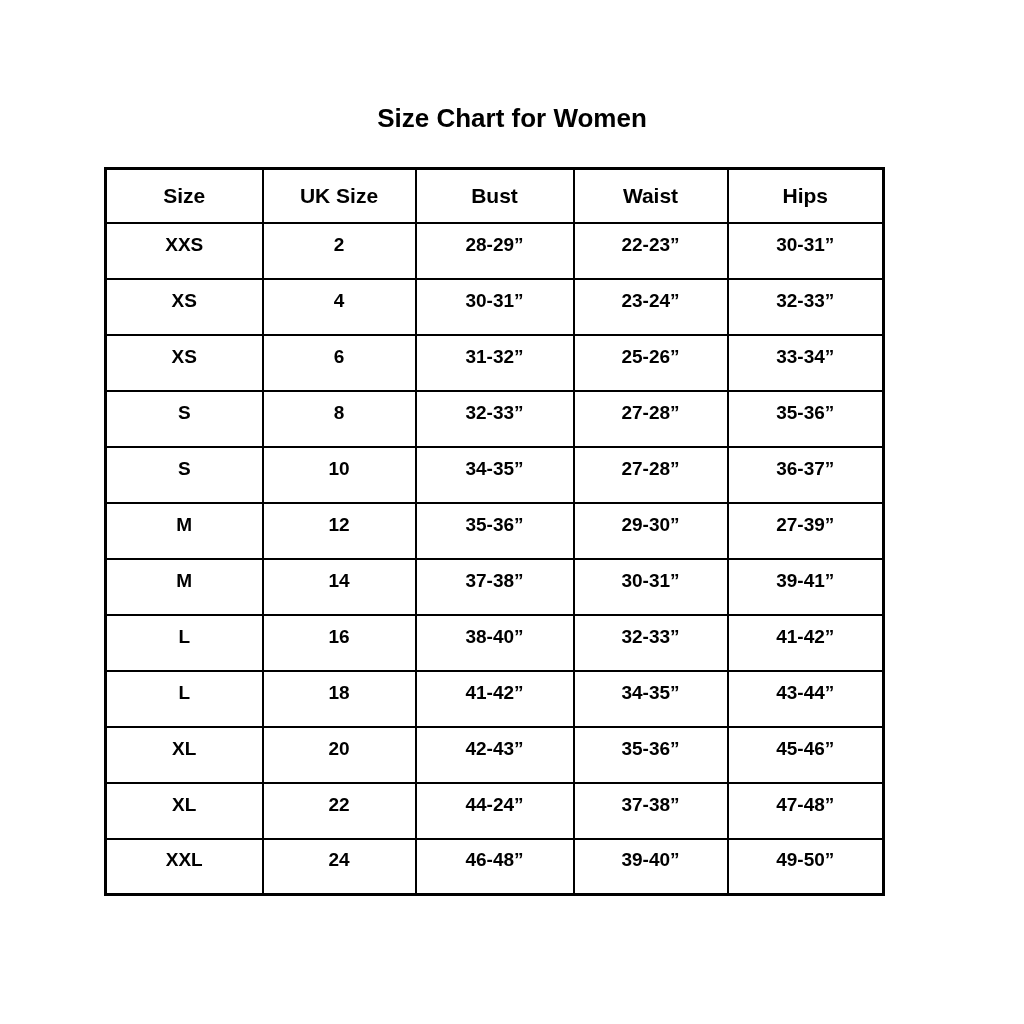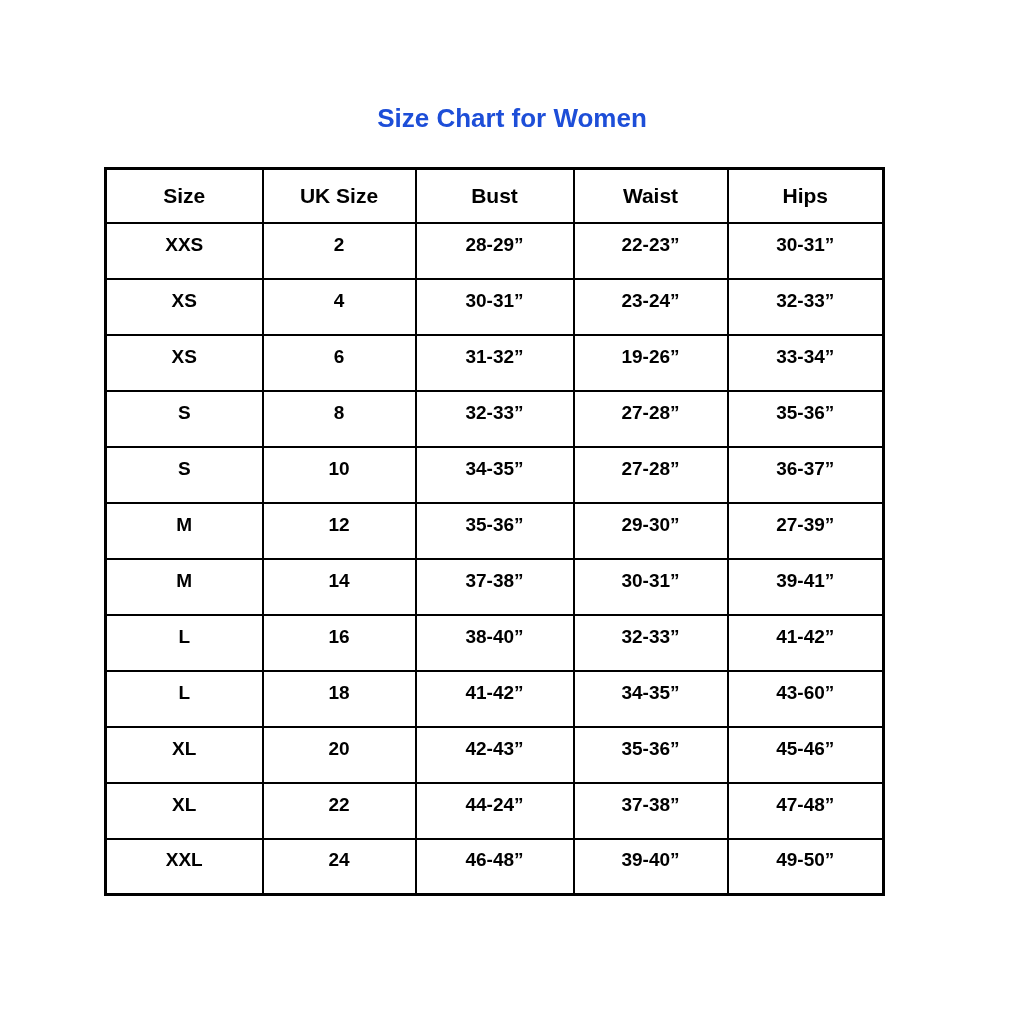--- a/index.html
+++ b/index.html
@@ -20,21 +20,21 @@
   }
   .title {
     position: absolute;
     top: 103px;
     left: 0;
     width: 100%;
     margin: 0;
     text-align: center;
     font-size: 26px;
     font-weight: bold;
-    color: #1d4ed8;
+    color: #000000;
   }
   table.size-table {
     position: absolute;
     left: 104px;
     top: 167px;
     width: 778px;
     border-collapse: collapse;
     table-layout: fixed;
     border: 3px solid #000000;
   }
@@ -95,21 +95,21 @@
           <td>XS</td>
           <td>4</td>
           <td>30-31”</td>
           <td>23-24”</td>
           <td>32-33”</td>
         </tr>
         <tr>
           <td>XS</td>
           <td>6</td>
           <td>31-32”</td>
-          <td>19-26”</td>
+          <td>25-26”</td>
           <td>33-34”</td>
         </tr>
         <tr>
           <td>S</td>
           <td>8</td>
           <td>32-33”</td>
           <td>27-28”</td>
           <td>35-36”</td>
         </tr>
         <tr>
@@ -138,21 +138,21 @@
           <td>16</td>
           <td>38-40”</td>
           <td>32-33”</td>
           <td>41-42”</td>
         </tr>
         <tr>
           <td>L</td>
           <td>18</td>
           <td>41-42”</td>
           <td>34-35”</td>
-          <td>43-60”</td>
+          <td>43-44”</td>
         </tr>
         <tr>
           <td>XL</td>
           <td>20</td>
           <td>42-43”</td>
           <td>35-36”</td>
           <td>45-46”</td>
         </tr>
         <tr>
           <td>XL</td>

